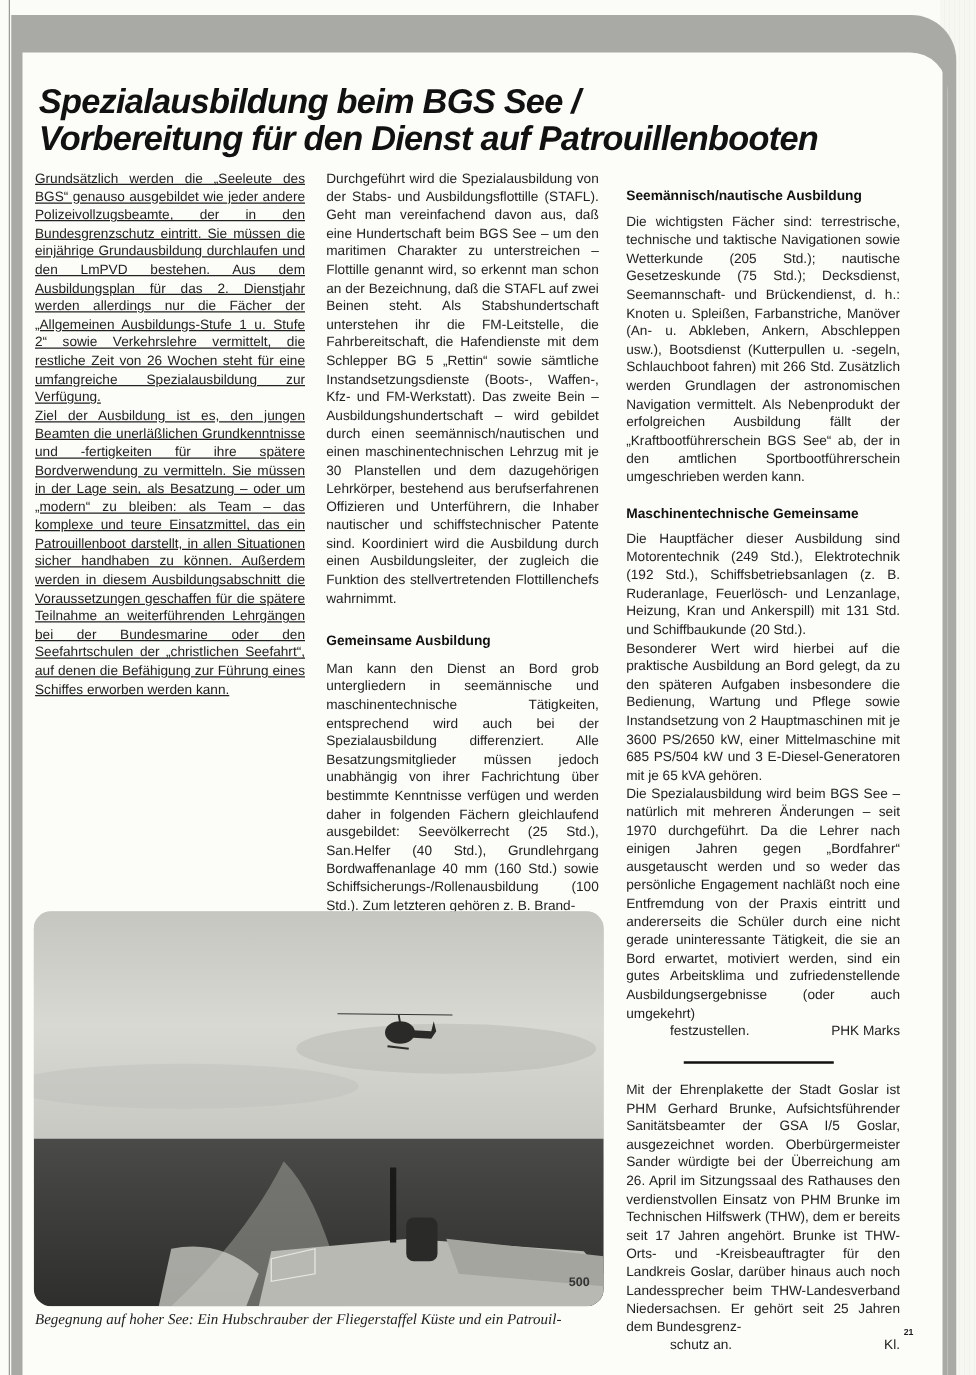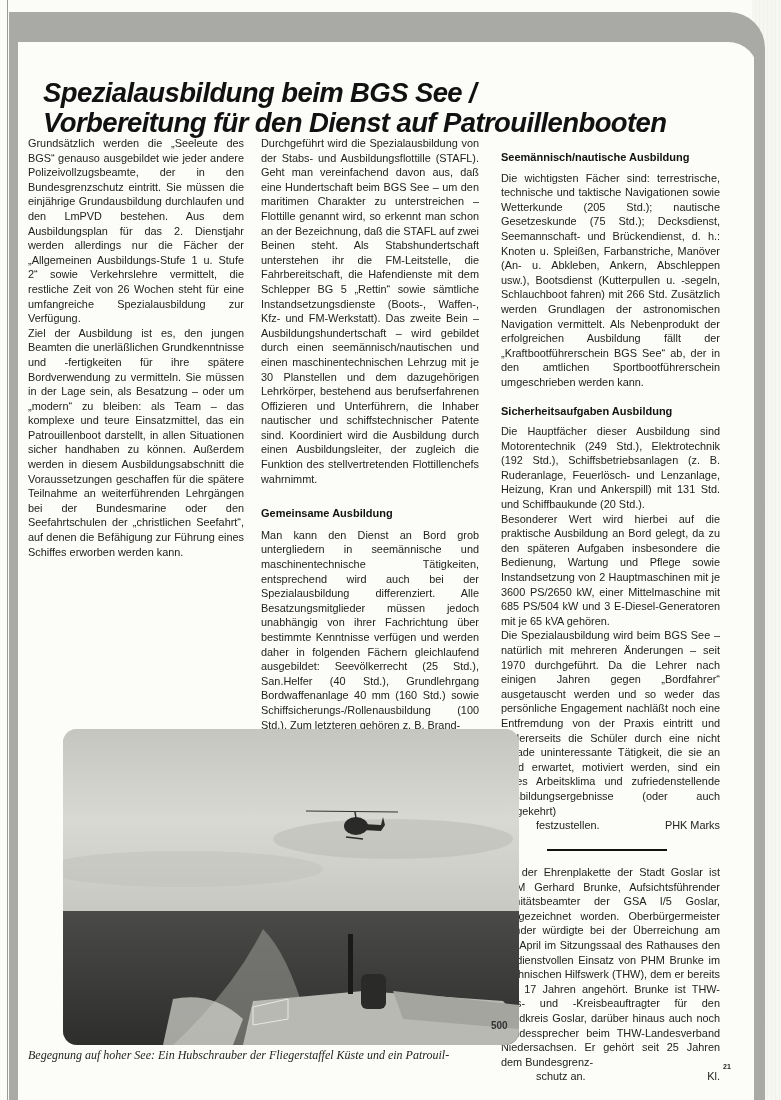--- a/index.html
+++ b/index.html
@@ -30,55 +30,54 @@
     font-family: "Liberation Sans", sans-serif;
     font-weight: bold; font-style: italic;
     font-size: 27.5px; line-height: 30px; color: #111;
     letter-spacing: -0.6px;
   }
   .title div { white-space: nowrap; }
 
   .col { position: absolute; font-size: 10.9px; line-height: 14.6px; text-align: justify; color: #222; }
   .col p { margin: 0; }
   .col h3 { margin: 0; font-size: 11px; font-weight: bold; line-height: 14.6px; color: #111; }
-  .c1 { left: 28px; top: 136px; width: 216px; }
+  .c1 { left: 28px; top: 136px; width: 216px; text-decoration: underline; }
   .c2 { left: 261px; top: 136px; width: 218px; }
   .c3 { left: 501px; top: 136px; width: 219px; }
   .gap-s { height: 14px; }
   .gap-m { height: 20px; }
   .sig-line { display: flex; justify-content: space-between; margin-left: 35px; }
 
   .divider { position: absolute; left: 547px; top: 849px; width: 120px; height: 2px; background: #111; }
   .c4 { left: 501px; top: 865px; width: 219px; }
 
   .photo {
     position: absolute; left: 27px; top: 729px; width: 456px; height: 316px;
     border-radius: 14px; overflow: hidden;
     background: linear-gradient(#c9c9c4 0%, #d6d6d1 40%, #cbcbc6 60%, #bdbdb8 63%);
-    margin-left: 36px;
   }
   .photo svg { display: block; }
   .caption {
     position: absolute; left: 28px; top: 1048px; width: 448px;
     font-style: italic; font-size: 12px; line-height: 14.6px; color: #222; font-family: Liberation Serif, serif;
   }
   .caption .row2 { display: flex; justify-content: space-between; }
   .page-num { position: absolute; left: 723px; top: 1063px; font-size: 7px; font-weight: bold; }
 </style>
 </head>
 <body>
 
 <div class="left-rule"></div>
 <div class="speckle"></div>
 <div class="page-frame">
   <div class="page-inner"></div>
   <div class="right-rule"></div>
 </div>
 
-<h1 class="title" style="margin:16px">
+<h1 class="title" style="margin:4px">
   <div>Spezialausbildung beim BGS See /</div>
   <div>Vorbereitung für den Dienst auf Patrouillenbooten</div>
 </h1>
 
 <div class="col c1">
   <p>Grundsätzlich werden die „Seeleute des BGS“ genauso ausgebildet wie jeder andere Polizeivollzugsbeamte, der in den Bundesgrenzschutz eintritt. Sie müssen die einjährige Grundausbildung durchlaufen und den LmPVD bestehen. Aus dem Ausbildungsplan für das 2. Dienstjahr werden allerdings nur die Fächer der „Allgemeinen Ausbildungs-Stufe 1 u. Stufe 2“ sowie Verkehrslehre vermittelt, die restliche Zeit von 26 Wochen steht für eine umfangreiche Spezialausbildung zur Verfügung.</p>
   <p>Ziel der Ausbildung ist es, den jungen Beamten die unerläßlichen Grundkenntnisse und -fertigkeiten für ihre spätere Bordverwendung zu vermitteln. Sie müssen in der Lage sein, als Besatzung – oder um „modern“ zu bleiben: als Team – das komplexe und teure Einsatzmittel, das ein Patrouillenboot darstellt, in allen Situationen sicher handhaben zu können. Außerdem werden in diesem Ausbildungsabschnitt die Voraussetzungen geschaffen für die spätere Teilnahme an weiterführenden Lehrgängen bei der Bundesmarine oder den Seefahrtschulen der „christlichen Seefahrt“, auf denen die Befähigung zur Führung eines Schiffes erworben werden kann.</p>
 </div>
 
 <div class="col c2">
@@ -88,21 +87,21 @@
   <div style="height:7px"></div>
   <p>Man kann den Dienst an Bord grob untergliedern in seemännische und maschinentechnische Tätigkeiten, entsprechend wird auch bei der Spezialausbildung differenziert. Alle Besatzungsmitglieder müssen jedoch unabhängig von ihrer Fachrichtung über bestimmte Kenntnisse verfügen und werden daher in folgenden Fächern gleichlaufend ausgebildet: Seevölkerrecht (25 Std.), San.Helfer (40 Std.), Grundlehrgang Bordwaffenanlage 40 mm (160 Std.) sowie Schiffsicherungs-/Rollenausbildung (100 Std.). Zum letzteren gehören z. B. Brand-</p>
 </div>
 
 <div class="col c3">
   <div class="gap-s"></div>
   <h3>Seemännisch/nautische Ausbildung</h3>
   <div style="height:6px"></div>
   <p>Die wichtigsten Fächer sind: terrestrische, technische und taktische Navigationen sowie Wetterkunde (205 Std.); nautische Gesetzeskunde (75 Std.); Decksdienst, Seemannschaft- und Brückendienst, d. h.: Knoten u. Spleißen, Farbanstriche, Manöver (An- u. Abkleben, Ankern, Abschleppen usw.), Bootsdienst (Kutterpullen u. -segeln, Schlauchboot fahren) mit 266 Std. Zusätzlich werden Grundlagen der astronomischen Navigation vermittelt. Als Nebenprodukt der erfolgreichen Ausbildung fällt der „Kraftbootführerschein BGS See“ ab, der in den amtlichen Sportbootführerschein umgeschrieben werden kann.</p>
   <div class="gap-s"></div>
-  <h3>Sicherheitsaufgaben Ausbildung</h3>
+  <h3>Maschinentechnische Gemeinsame</h3>
   <div style="height:6px"></div>
   <p>Die Hauptfächer dieser Ausbildung sind Motorentechnik (249 Std.), Elektrotechnik (192 Std.), Schiffsbetriebsanlagen (z. B. Ruderanlage, Feuerlösch- und Lenzanlage, Heizung, Kran und Ankerspill) mit 131 Std. und Schiffbaukunde (20 Std.).</p>
   <p>Besonderer Wert wird hierbei auf die praktische Ausbildung an Bord gelegt, da zu den späteren Aufgaben insbesondere die Bedienung, Wartung und Pflege sowie Instandsetzung von 2 Hauptmaschinen mit je 3600 PS/2650 kW, einer Mittelmaschine mit 685 PS/504 kW und 3 E-Diesel-Generatoren mit je 65 kVA gehören.</p>
   <p>Die Spezialausbildung wird beim BGS See – natürlich mit mehreren Änderungen – seit 1970 durchgeführt. Da die Lehrer nach einigen Jahren gegen „Bordfahrer“ ausgetauscht werden und so weder das persönliche Engagement nachläßt noch eine Entfremdung von der Praxis eintritt und andererseits die Schüler durch eine nicht gerade uninteressante Tätigkeit, die sie an Bord erwartet, motiviert werden, sind ein gutes Arbeitsklima und zufriedenstellende Ausbildungsergebnisse (oder auch umgekehrt)</p>
   <div class="sig-line">
     <span>festzustellen.</span>
     <span>PHK Marks</span>
   </div>
 </div>
 

